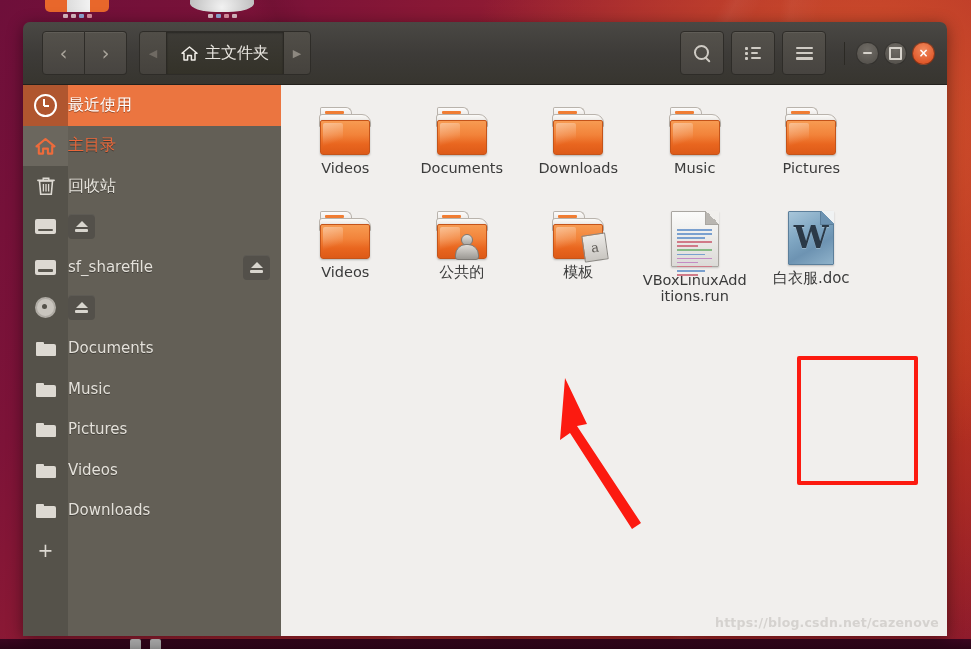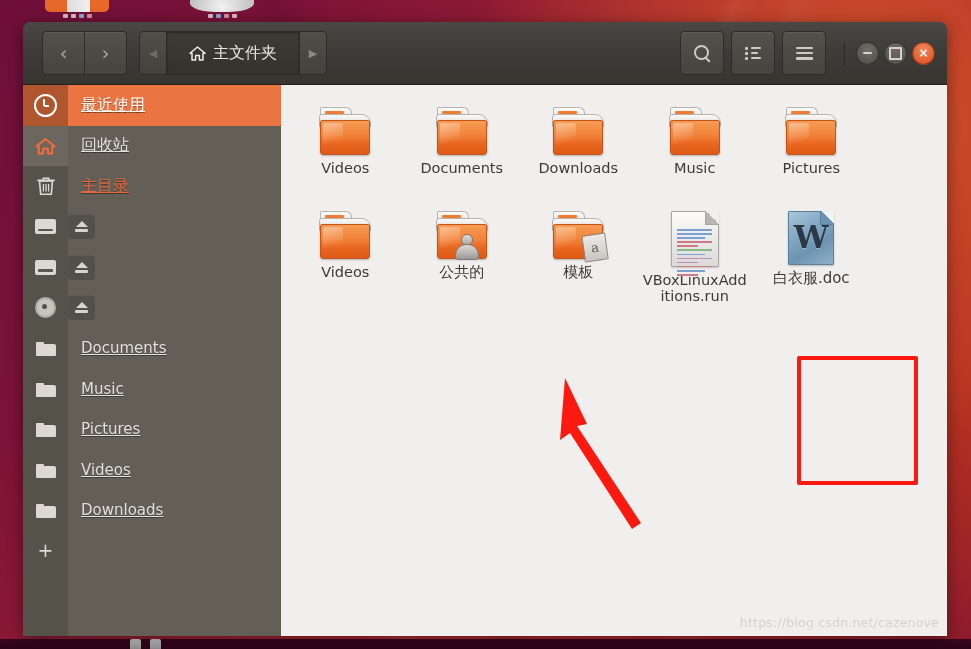--- a/index.html
+++ b/index.html
@@ -77,21 +77,21 @@
     display:flex;margin-left:12px;height:42px;
     border:1px solid #2e2c28;border-radius:4px;overflow:hidden;
     background:linear-gradient(180deg,#514e48,#45423d);
   }
   .path-arrow{
     width:26px;display:flex;align-items:center;justify-content:center;
     color:#8d8880;font-size:11px;
   }
   .path-arrow.dim{color:#6f6a63;}
   #crumb{
-    display:flex;align-items:center;gap:7px;padding:0 22px;
+    display:flex;align-items:center;gap:7px;padding:0 14px;
     background:linear-gradient(180deg,#3d3b36,#343229);
     border-left:1px solid #2b2924;border-right:1px solid #2b2924;
     box-shadow:inset 0 1px 2px rgba(0,0,0,.35);
     color:#e9e6e0;font-size:16px;
   }
   #crumb .home-glyph{display:block;width:17px;height:15px;position:relative;}
 
   #tb-right{margin-left:auto;display:flex;align-items:center;gap:7px;}
   #tb-right .tb-btn{width:42px;}
 
@@ -109,22 +109,22 @@
   #wbody{display:flex;height:552px;}
 
   #sidebar{
     width:258px;flex:none;display:flex;
     background:#635f56;
   }
   #side-icons{width:45px;flex:none;background:#55524a;}
   #side-names{flex:1;}
   .srow{height:40.5px;display:flex;align-items:center;}
   .sicon{width:45px;flex:none;display:flex;align-items:center;justify-content:center;}
-  .slabel{flex:1;color:#e4e1da;font-size:15px;padding-left:13px;white-space:nowrap;
-          text-shadow:0 1px 0 rgba(0,0,0,.35);text-decoration:underline;}
+  .slabel{flex:1;color:#e4e1da;font-size:15px;white-space:nowrap;
+          text-shadow:0 1px 0 rgba(0,0,0,.35);}
   .srow.active{background:#eb7540;}
   .srow.active .slabel{color:#fff;}
   .srow.active .sicon{background:#b0562f;}
   .srow.home .sicon{background:#6b675e;}
   .srow.home .slabel{color:#e9673a;}
   .srow.cn .slabel{font-size:16px;}
   .eject{
     width:27px;height:25px;margin-right:11px;border-radius:4px;
     background:#53504a;display:flex;align-items:center;justify-content:center;
     box-shadow:inset 0 1px 0 rgba(255,255,255,.06);
@@ -241,21 +241,21 @@
         border:1px solid #5c7f9b;border-radius:1px;
         display:flex;align-items:center;justify-content:center;
         box-shadow:0 1px 2px rgba(0,0,0,.22);}
   .word .fold{position:absolute;right:-1px;top:-1px;width:13px;height:13px;
         background:linear-gradient(225deg,#f0f2f3 50%,#6d93b2 50%);
         border-left:1px solid #5c7f9b;border-bottom:1px solid #5c7f9b;}
   .word .w{font-family:"DejaVu Serif",serif;font-weight:bold;font-size:31px;color:#2b3947;
         line-height:1;margin-top:-2px;text-shadow:0 1px 0 rgba(255,255,255,.25);}
 
   
-  #annot{position:absolute;inset:0;pointer-events:none;z-index:9;}
+  #annot{position:absolute;inset:0;pointer-events:none;z-index:9;font-weight:bold;}
   #hl-rect{
     position:absolute;left:516px;top:271px;width:113px;height:121px;
     border:4px solid #fc1a10;border-radius:2px;
   }
   #watermark{
     position:absolute;right:8px;bottom:7px;
     font-size:12.5px;color:#d5d2cf;letter-spacing:.2px;
   }
 
   
@@ -450,33 +450,34 @@
           <div class="srow">
             <span class="sicon" style="width: 45px;">
               <span class="g g-plus">+</span>
             </span>
           </div>
         </div>
       <div id="side-names">
           <div class="srow active cn">
             <span class="slabel">最近使用</span>
           </div>
+          <div class="srow home cn">
+            <span class="slabel">主目录</span>
+          </div>
           <div class="srow cn">
             <span class="slabel">回收站</span>
-          </div>
-          <div class="srow home cn">
-            <span class="slabel">主目录</span>
           </div>
           <div class="srow">
             <span class="eject eject-wrap">
               <span class="tri"></span>
               <span class="bar"></span>
             </span>
           </div>
           <div class="srow">
+            <span class="slabel">sf_sharefile</span>
             <span class="eject eject-wrap">
               <span class="tri"></span>
               <span class="bar"></span>
             </span>
           </div>
           <div class="srow">
             <span class="eject eject-wrap">
               <span class="tri"></span>
               <span class="bar"></span>
             </span>

